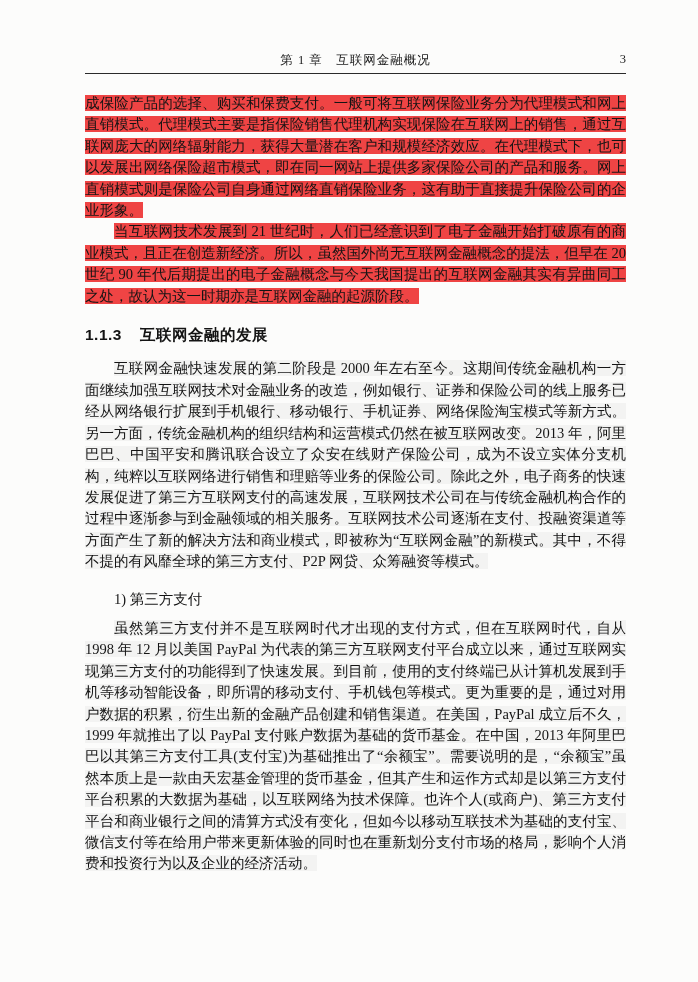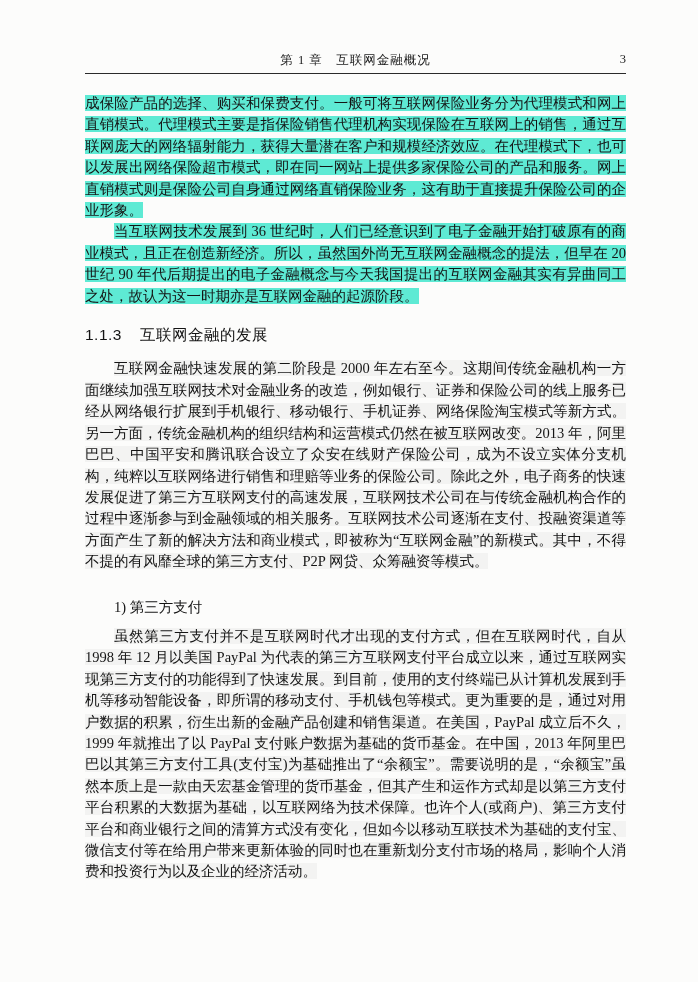--- a/index.html
+++ b/index.html
@@ -35,55 +35,55 @@
   }
   .content {
     margin-top: 19px;
     font-size: 14.5px;
     line-height: 21.4px;
     text-align: justify;
   }
   p.para { text-indent: 2em; }
   p.para.no-indent { text-indent: 0; }
   
-  p.shade1 > span { background: #5eead4; }
+  p.shade1 > span { background: #ef4444; }
   p.shade2 > span { background: #f3f3f2; }
   .heading {
     font-family: "Liberation Sans", "DejaVu Sans", sans-serif;
-    font-weight: normal;
+    font-weight: bold;
     font-size: 15.5px;
     margin: 17px 0 13px 0;
     text-align: left;
     letter-spacing: 0.5px;
   }
   .heading .h-num { margin-right: 18px; }
   .subitem {
     text-indent: 2em;
-    margin: 24px 0 8px 0;
+    margin: 16px 0 8px 0;
   }
 </style>
 </head>
 <body>
 
 <div class="page">
 
   <div class="header">
     <span class="header-title">第 1 章　互联网金融概况</span>
     <span class="page-number">3</span>
   </div>
   <div class="header-rule"></div>
 
   <div class="content">
 
     <p class="para no-indent shade1">
       <span>成保险产品的选择、购买和保费支付。一般可将互联网保险业务分为代理模式和网上直销模式。代理模式主要是指保险销售代理机构实现保险在互联网上的销售，通过互联网庞大的网络辐射能力，获得大量潜在客户和规模经济效应。在代理模式下，也可以发展出网络保险超市模式，即在同一网站上提供多家保险公司的产品和服务。网上直销模式则是保险公司自身通过网络直销保险业务，这有助于直接提升保险公司的企业形象。</span>
     </p>
 
     <p class="para shade1">
-      <span>当互联网技术发展到 36 世纪时，人们已经意识到了电子金融开始打破原有的商业模式，且正在创造新经济。所以，虽然国外尚无互联网金融概念的提法，但早在 20 世纪 90 年代后期提出的电子金融概念与今天我国提出的互联网金融其实有异曲同工之处，故认为这一时期亦是互联网金融的起源阶段。</span>
+      <span>当互联网技术发展到 21 世纪时，人们已经意识到了电子金融开始打破原有的商业模式，且正在创造新经济。所以，虽然国外尚无互联网金融概念的提法，但早在 20 世纪 90 年代后期提出的电子金融概念与今天我国提出的互联网金融其实有异曲同工之处，故认为这一时期亦是互联网金融的起源阶段。</span>
     </p>
 
     <h3 class="heading">
       <span class="h-num">1.1.3</span><span>互联网金融的发展</span>
     </h3>
 
     <p class="para shade2">
       <span>互联网金融快速发展的第二阶段是 2000 年左右至今。这期间传统金融机构一方面继续加强互联网技术对金融业务的改造，例如银行、证券和保险公司的线上服务已经从网络银行扩展到手机银行、移动银行、手机证券、网络保险淘宝模式等新方式。另一方面，传统金融机构的组织结构和运营模式仍然在被互联网改变。2013 年，阿里巴巴、中国平安和腾讯联合设立了众安在线财产保险公司，成为不设立实体分支机构，纯粹以互联网络进行销售和理赔等业务的保险公司。除此之外，电子商务的快速发展促进了第三方互联网支付的高速发展，互联网技术公司在与传统金融机构合作的过程中逐渐参与到金融领域的相关服务。互联网技术公司逐渐在支付、投融资渠道等方面产生了新的解决方法和商业模式，即被称为“互联网金融”的新模式。其中，不得不提的有风靡全球的第三方支付、P2P 网贷、众筹融资等模式。</span>
     </p>
 

